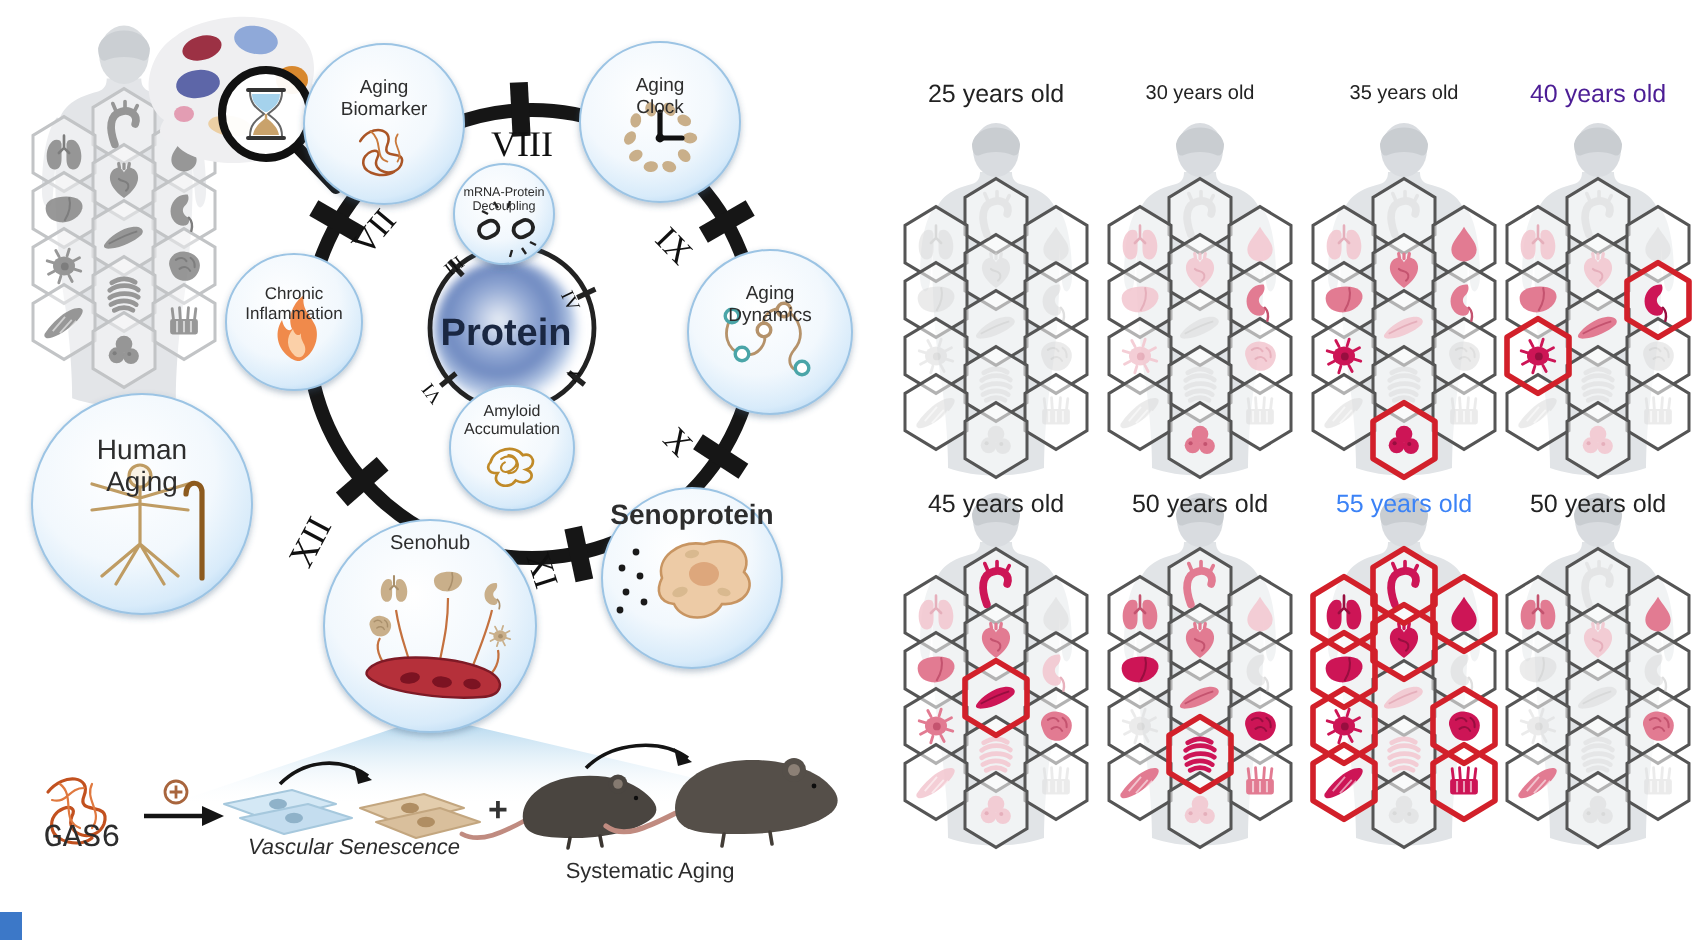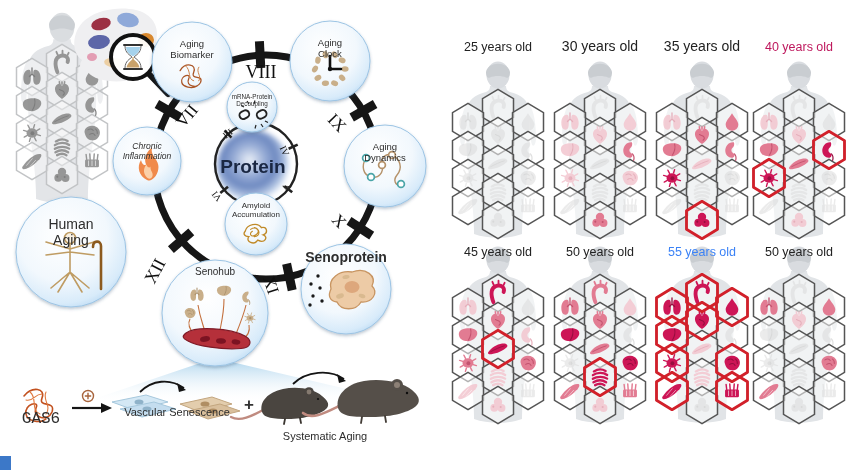--- a/index.html
+++ b/index.html
@@ -1040,36 +1040,36 @@
   <div class="txt num" style="left:217px;top:196px;font-size:9.5px;--r:-128deg">VI</div>
 
   <div class="txt bold" style="left:253px;top:167px;font-size:19px;color:#1a2742;">Protein</div>
 
   <div class="txt" style="left:192px;top:50px;font-size:9.5px;">Aging
 Biomarker</div>
   <div class="txt" style="left:330px;top:49px;font-size:9.5px;">Aging
 Clock</div>
   <div class="txt" style="left:252px;top:100px;font-size:6.3px;">mRNA-Protein
 Decoupling</div>
-  <div class="txt" style="left:147px;top:152px;font-size:8.5px;font-style:italic;">Chronic
+  <div class="txt" style="left:147px;top:152px;font-size:8.5px;">Chronic
 Inflammation</div>
   <div class="txt" style="left:385px;top:153px;font-size:9.5px;">Aging
 Dynamics</div>
   <div class="txt" style="left:256px;top:211px;font-size:8px;">Amyloid
 Accumulation</div>
   <div class="txt" style="left:71px;top:233px;font-size:14px;">Human
 Aging</div>
   <div class="txt" style="left:346px;top:258px;font-size:14px;font-weight:bold;">Senoprotein</div>
   <div class="txt" style="left:215px;top:272px;font-size:10px;">Senohub</div>
 
   <div class="txt" style="left:41px;top:420px;font-size:16px;font-family:Liberation Mono, monospace;">GAS6</div>
-  <div class="txt" style="left:177px;top:412px;font-size:11px;">Vascular Senescence</div>
+  <div class="txt" style="left:177px;top:424px;font-size:11px;font-style:italic;">Vascular Senescence</div>
   <div class="txt" style="left:325px;top:436px;font-size:11px;">Systematic Aging</div>
   <div class="txt bold" style="left:249px;top:405px;font-size:17px;color:#333;">+</div>
 <div class="txt" style="left: 498px; top: 47px; font-size: 12.5px; color: rgb(34, 34, 34); white-space: nowrap;">25 years old</div>
-    <div class="txt" style="left: 600px; top: 47px; font-size: 14px; color: rgb(34, 34, 34); white-space: nowrap;">30 years old</div>
-    <div class="txt" style="left: 702px; top: 47px; font-size: 14px; color: rgb(34, 34, 34); white-space: nowrap;">35 years old</div>
-    <div class="txt" style="left: 799px; top: 47px; font-size: 12.5px; color: #be185d; white-space: nowrap;">40 years old</div>
+    <div class="txt" style="left: 600px; top: 47px; font-size: 10px; color: rgb(34, 34, 34); white-space: nowrap;">30 years old</div>
+    <div class="txt" style="left: 702px; top: 47px; font-size: 10px; color: rgb(34, 34, 34); white-space: nowrap;">35 years old</div>
+    <div class="txt" style="left: 799px; top: 47px; font-size: 12.5px; color: #4c1d95; white-space: nowrap;">40 years old</div>
     <div class="txt" style="left: 498px; top: 252px; font-size: 12.5px; color: rgb(34, 34, 34); white-space: nowrap;">45 years old</div>
     <div class="txt" style="left: 600px; top: 252px; font-size: 12.5px; color: rgb(34, 34, 34); white-space: nowrap;">50 years old</div>
     <div class="txt" style="left: 702px; top: 252px; font-size: 12.5px; color: #3b82f6; white-space: nowrap;">55 years old</div>
     <div class="txt" style="left: 799px; top: 252px; font-size: 12.5px; color: rgb(34, 34, 34); white-space: nowrap;">50 years old</div>
   </div>
 
 </body></html>

